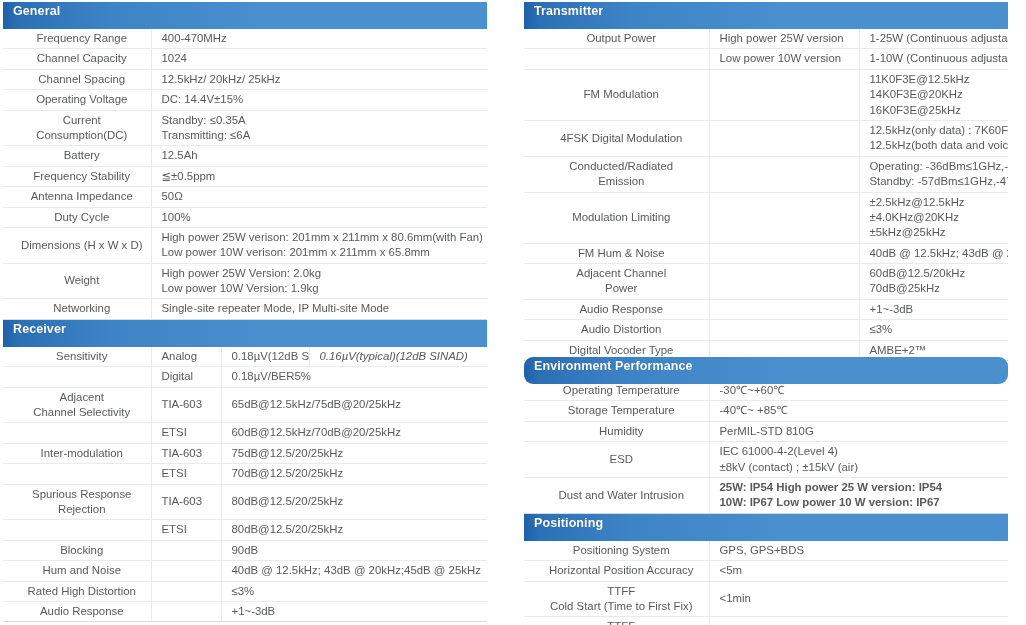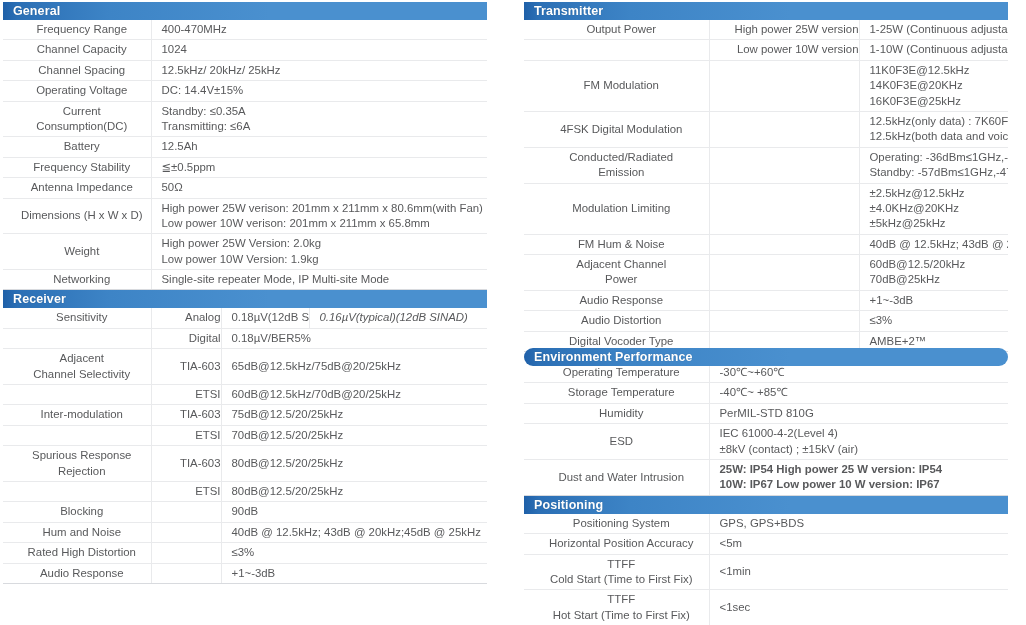--- a/index.html
+++ b/index.html
@@ -30,21 +30,21 @@
   }
   .col-right {
     position: absolute;
     left: 524px;
     top: 2px;
     width: 484px;
   }
 
   
   .sec-head {
-    height: 18px;
+    height: 27px;
     line-height: 18px;
     background: linear-gradient(to right, #1f60a8 0%, #2b6fb5 3%, #3d84c6 22%, #4a90cf 55%, #4a90cf 100%);
     color: #ffffff;
     font-size: 12.5px;
     font-weight: bold;
     padding-left: 10px;
     box-sizing: border-box;
     letter-spacing: 0.1px;
     text-shadow: 0 0 1px rgba(0,0,0,0.25);
     overflow: hidden;
@@ -82,21 +82,20 @@
   td.lbl {
     color: #58595b;
     text-align: center;
   }
   td.val {
     color: #4d4e50;
     border-left: 1px solid #e9eaec;
   }
   td.mid {
     border-left: 1px solid #e9eaec;
-    text-align: right;
   }
   td.val2 {
     border-left: 1px solid #e9eaec;
     font-style: italic;
   }
   .bold {
     font-weight: bold;
     color: #3b3c3e;
   }
   .ml { display: block; }
@@ -181,20 +180,28 @@
             <td class="val">
               <span class="ml">≦±0.5ppm</span>
             </td>
           </tr>
           <tr>
             <td class="lbl">
               <span class="ml">Antenna Impedance</span>
             </td>
             <td class="val">
               <span class="ml">50Ω</span>
+            </td>
+          </tr>
+          <tr>
+            <td class="lbl">
+              <span class="ml">Duty Cycle</span>
+            </td>
+            <td class="val">
+              <span class="ml">100%</span>
             </td>
           </tr>
           <tr>
             <td class="lbl">
               <span class="ml">Dimensions (H x W x D)</span>
             </td>
             <td class="val">
               <span class="ml">High power 25W verison: 201mm x 211mm x 80.6mm(with Fan)</span>
               <span class="ml">Low power 10W verison: 201mm x 211mm x 65.8mm</span>
             </td>

